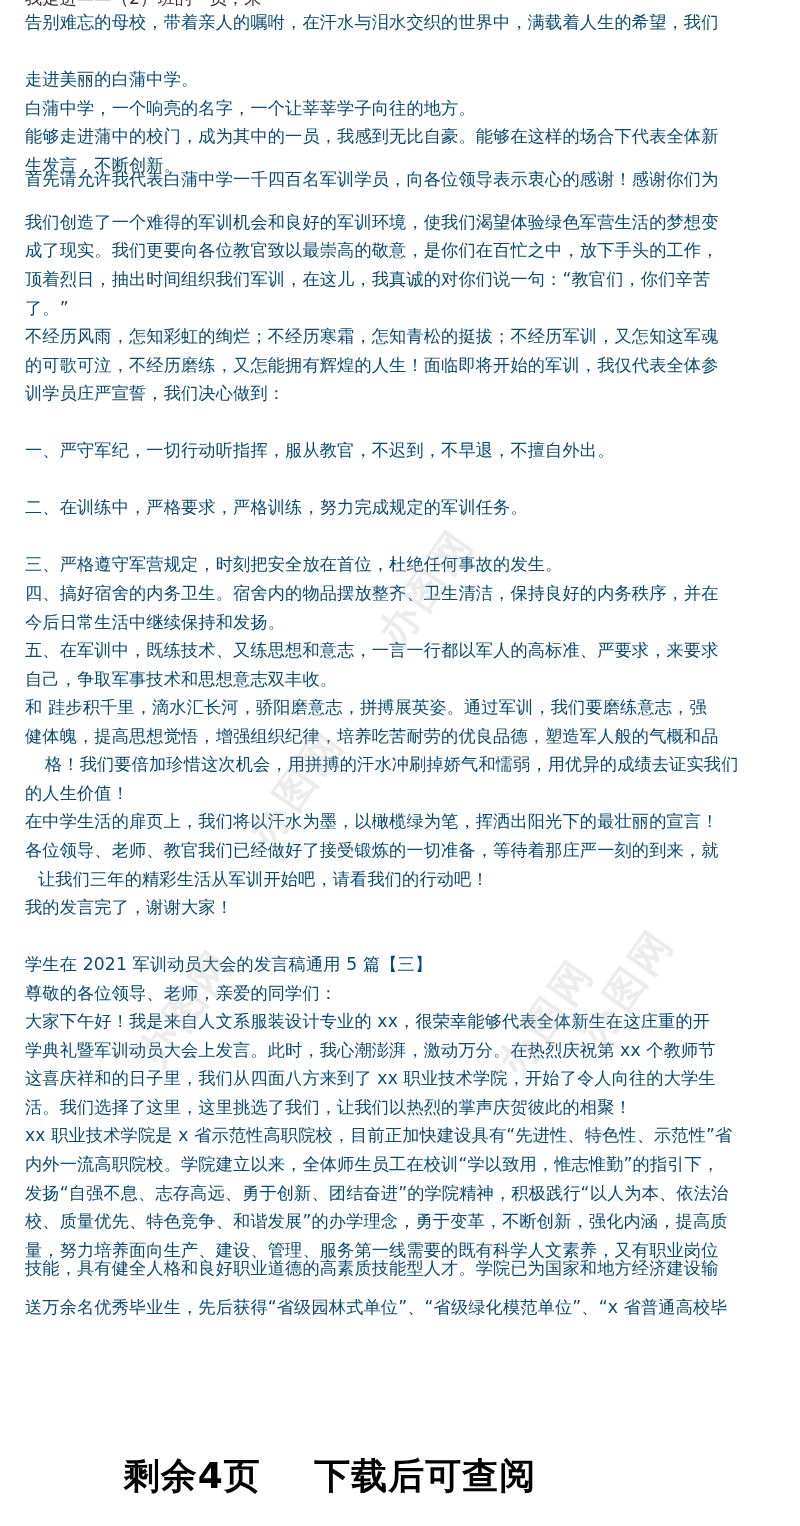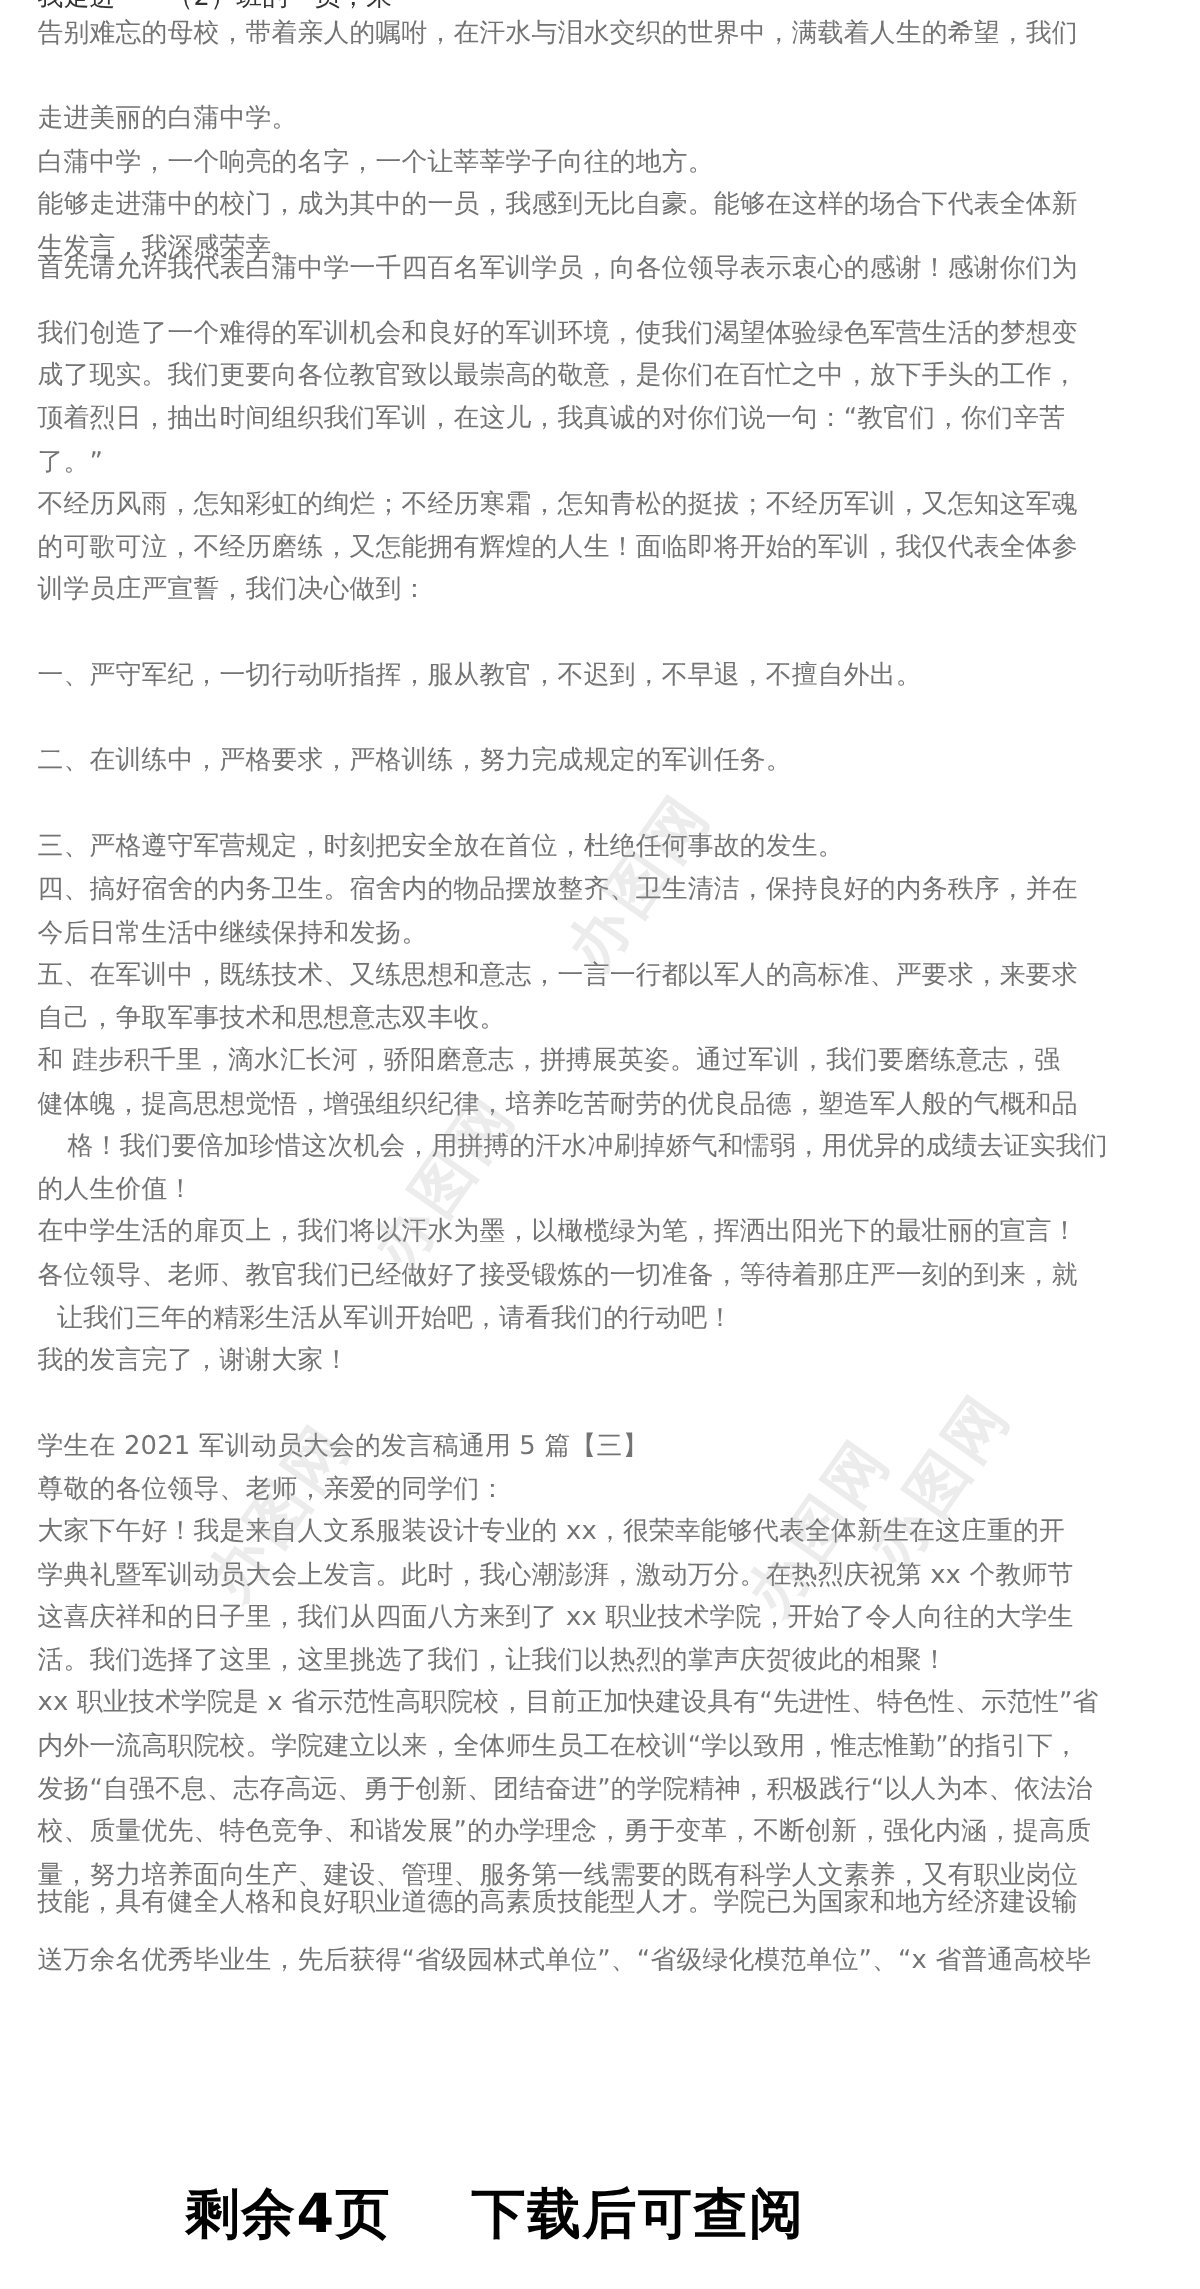--- a/index.html
+++ b/index.html
@@ -1,40 +1,40 @@
 <!DOCTYPE html>
 <html><head>
   <meta charset="utf-8">
   <style>
     html, body { margin: 0; padding: 0; background: #ffffff; }
     body { width: 800px; height: 1526px; position: relative; overflow: hidden;
            font-family: "DejaVu Sans", "Liberation Sans", sans-serif; color: #111111; }
     .page { position: absolute; left: 0; top: 0; width: 800px; height: 1526px; }
     .line { position: absolute; left: 25px; white-space: nowrap; font-size: 17.2px;
-            line-height: 20px; letter-spacing: 0.15px; color: #737373; }
+            line-height: 20px; letter-spacing: 0.15px; color: #0c4a6e; }
     .cut-top { top: -12px; color: #333; }
     .watermark { position: absolute; font-size: 40px; color: rgba(170,170,170,0.22);
                  transform: rotate(-55deg); white-space: nowrap; pointer-events: none;
                  font-weight: bold; letter-spacing: 4px; }
     .more-banner { position: absolute; left: 0; top: 1452px; width: 660px; text-align: center;
                    font-size: 36px; font-weight: bold; color: #000000; letter-spacing: 1px; }
     .more-banner span { margin: 0 20px; }
   </style>
 </head>
 <body>
 
 <div class="page">
   <div class="line cut-top">我走进——（2）班的一员，来</div>
   <div id="lines">
       <div class="line" style="top: 12px;">告别难忘的母校，带着亲人的嘱咐，在汗水与泪水交织的世界中，满载着人生的希望，我们</div>
       <div class="line" style="top: 40.55px;"></div>
       <div class="line" style="top: 69.1px;">走进美丽的白蒲中学。</div>
       <div class="line" style="top: 97.65px;">白蒲中学，一个响亮的名字，一个让莘莘学子向往的地方。</div>
       <div class="line" style="top: 126.2px;">能够走进蒲中的校门，成为其中的一员，我感到无比自豪。能够在这样的场合下代表全体新</div>
-      <div class="line" style="top: 154.75px;">生发言，我深感荣幸。</div>
+      <div class="line" style="top: 154.75px;">生发言，不断创新。</div>
       <div class="line" style="top: 169px;">首先请允许我代表白蒲中学一千四百名军训学员，向各位领导表示衷心的感谢！感谢你们为</div>
       <div class="line" style="top: 211.85px;">我们创造了一个难得的军训机会和良好的军训环境，使我们渴望体验绿色军营生活的梦想变</div>
       <div class="line" style="top: 240.4px;">成了现实。我们更要向各位教官致以最崇高的敬意，是你们在百忙之中，放下手头的工作，</div>
       <div class="line" style="top: 268.95px;">顶着烈日，抽出时间组织我们军训，在这儿，我真诚的对你们说一句：“教官们，你们辛苦</div>
       <div class="line" style="top: 297.5px;">了。”</div>
       <div class="line" style="top: 326.05px;">不经历风雨，怎知彩虹的绚烂；不经历寒霜，怎知青松的挺拔；不经历军训，又怎知这军魂</div>
       <div class="line" style="top: 354.6px;">的可歌可泣，不经历磨练，又怎能拥有辉煌的人生！面临即将开始的军训，我仅代表全体参</div>
       <div class="line" style="top: 383.15px;">训学员庄严宣誓，我们决心做到：</div>
       <div class="line" style="top: 411.7px;"></div>
       <div class="line" style="top: 440.25px;">一、严守军纪，一切行动听指挥，服从教官，不迟到，不早退，不擅自外出。</div>

